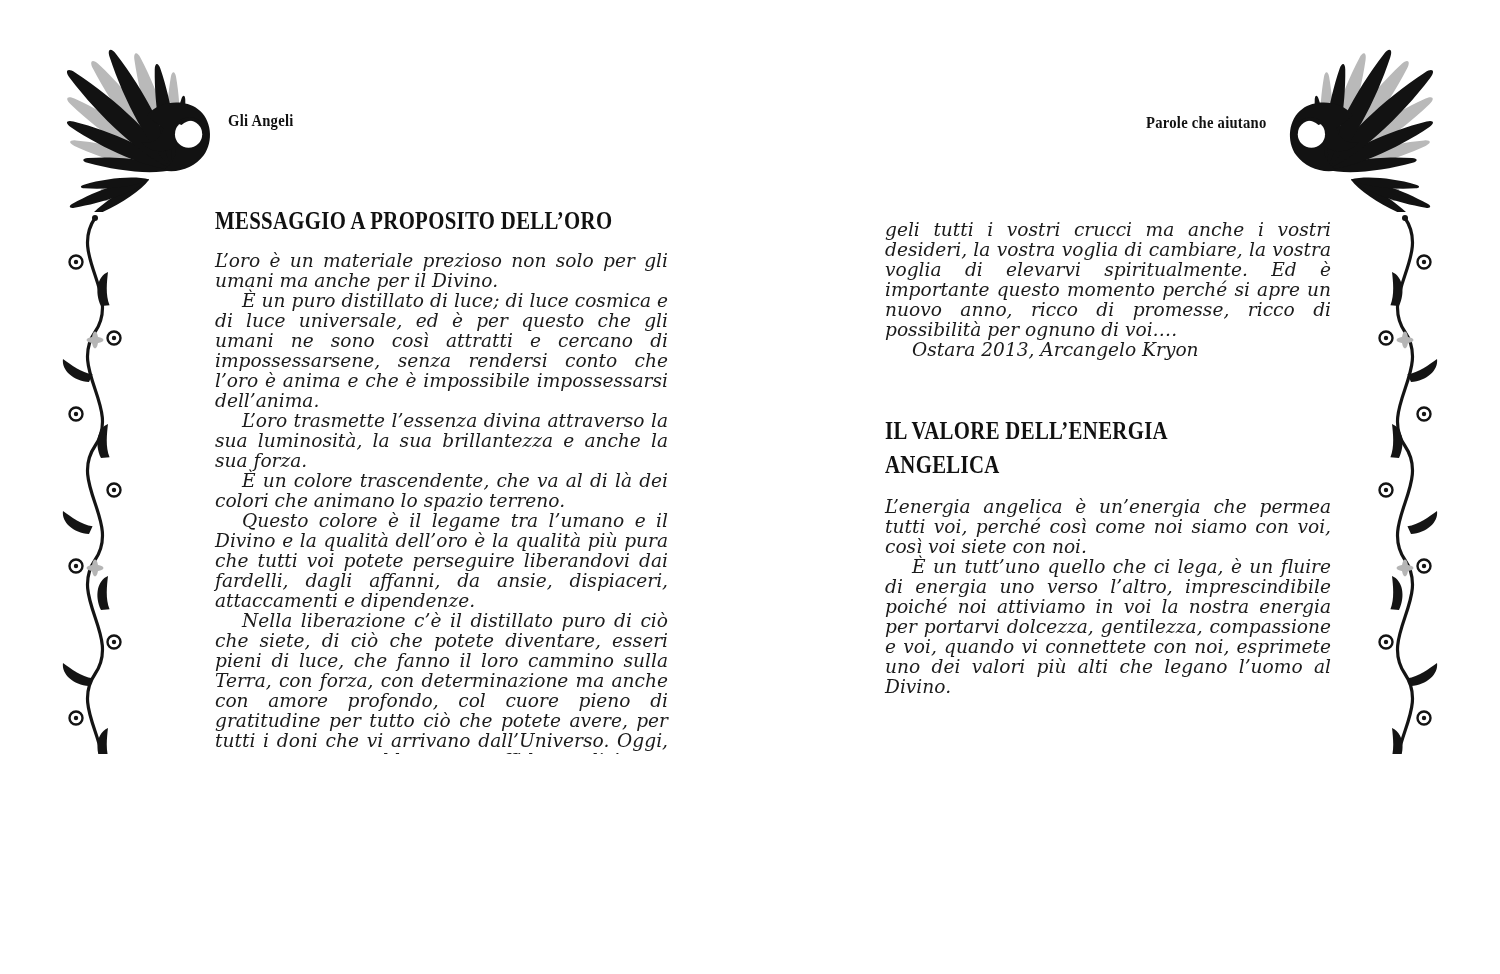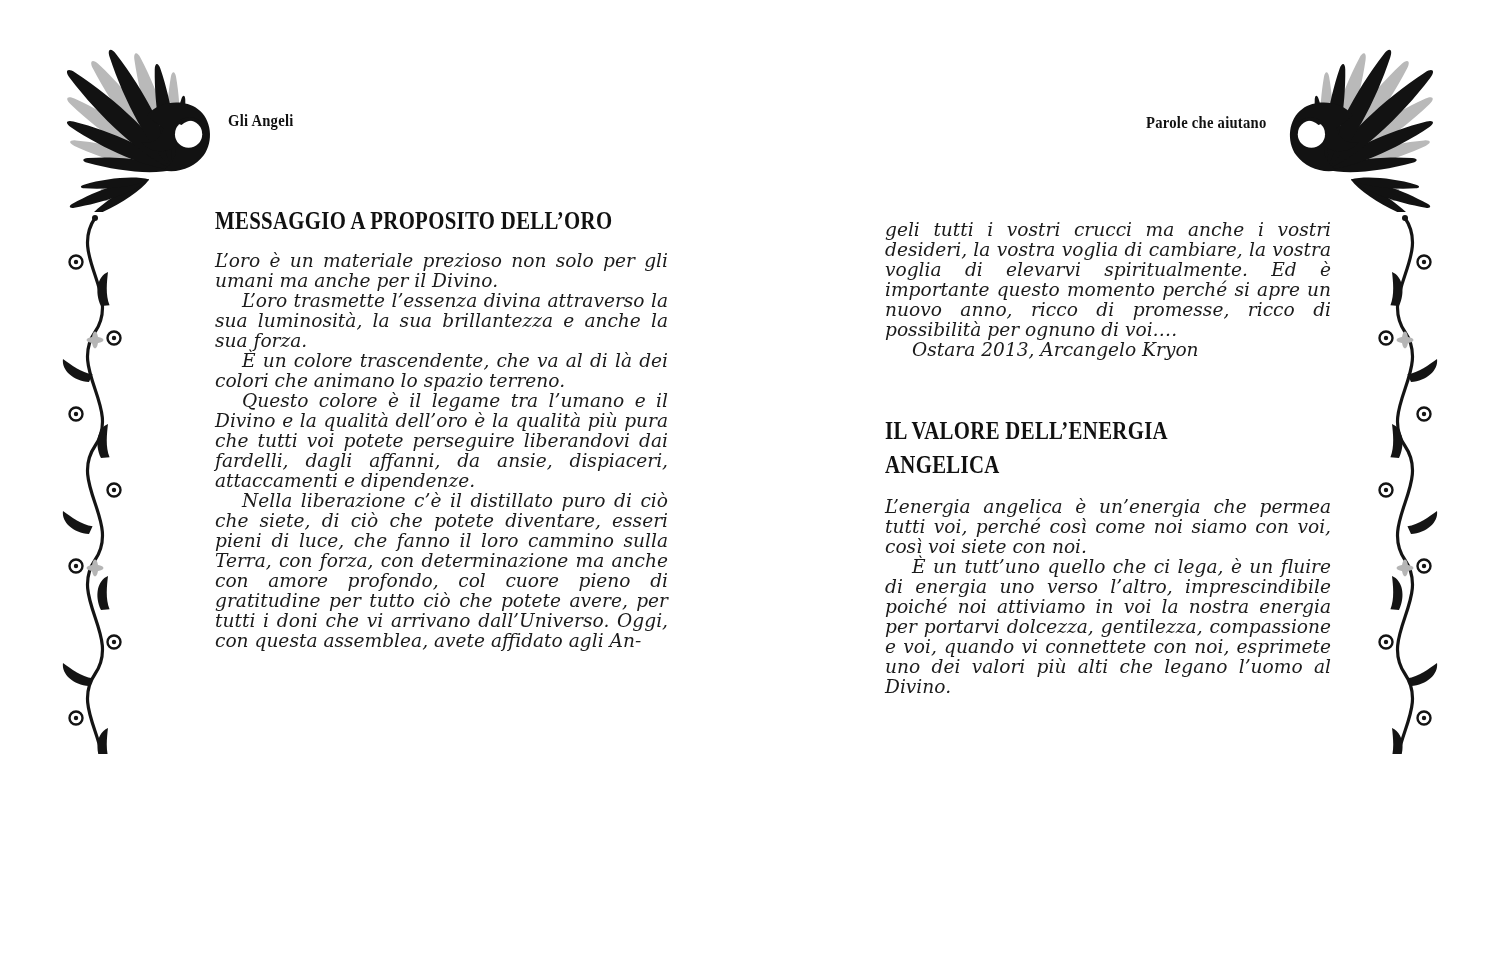--- a/index.html
+++ b/index.html
@@ -196,20 +196,21 @@
     </svg>
   <svg id="lyre-br" class="deco mirror" viewBox="0 0 170 100">
       <use href="#lyre-group"></use>
     </svg>
 
   <div id="header-left" class="running-header">Gli Angeli</div>
 
   <div id="text-left" class="text-col">
     <div class="section-title">MESSAGGIO A PROPOSITO DELL’ORO</div>
     <p class="body">L’oro è un materiale prezioso non solo per gli umani ma anche per il Divino.</p>
+    <p class="body indent">È un puro distillato di luce; di luce cosmica e di luce universale, ed è per questo che gli umani ne sono così attratti e cercano di impossessarsene, senza rendersi conto che l’oro è anima e che è impossibile impossessarsi dell’anima.</p>
     <p class="body indent">L’oro trasmette l’essenza divina attraverso la sua luminosità, la sua brillantezza e anche la sua forza.</p>
     <p class="body indent">È un colore trascendente, che va al di là dei colori che animano lo spazio terreno.</p>
     <p class="body indent">Questo colore è il legame tra l’umano e il Divino e la qualità dell’oro è la qualità più pura che tutti voi potete perseguire liberandovi dai fardelli, dagli affanni, da ansie, dispiaceri, attaccamenti e dipendenze.</p>
     <p class="body indent">Nella liberazione c’è il distillato puro di ciò che siete, di ciò che potete diventare, esseri pieni di luce, che fanno il loro cammino sulla Terra, con forza, con determinazione ma anche con amore profondo, col cuore pieno di gratitudine per tutto ciò che potete avere, per tutti i doni che vi arrivano dall’Universo. Oggi, con questa assemblea, avete affidato agli An-</p>
   </div>
 
   <div id="pagenum-left" class="page-number">116</div>
 
   <div id="header-right" class="running-header">Parole che aiutano</div>
 

